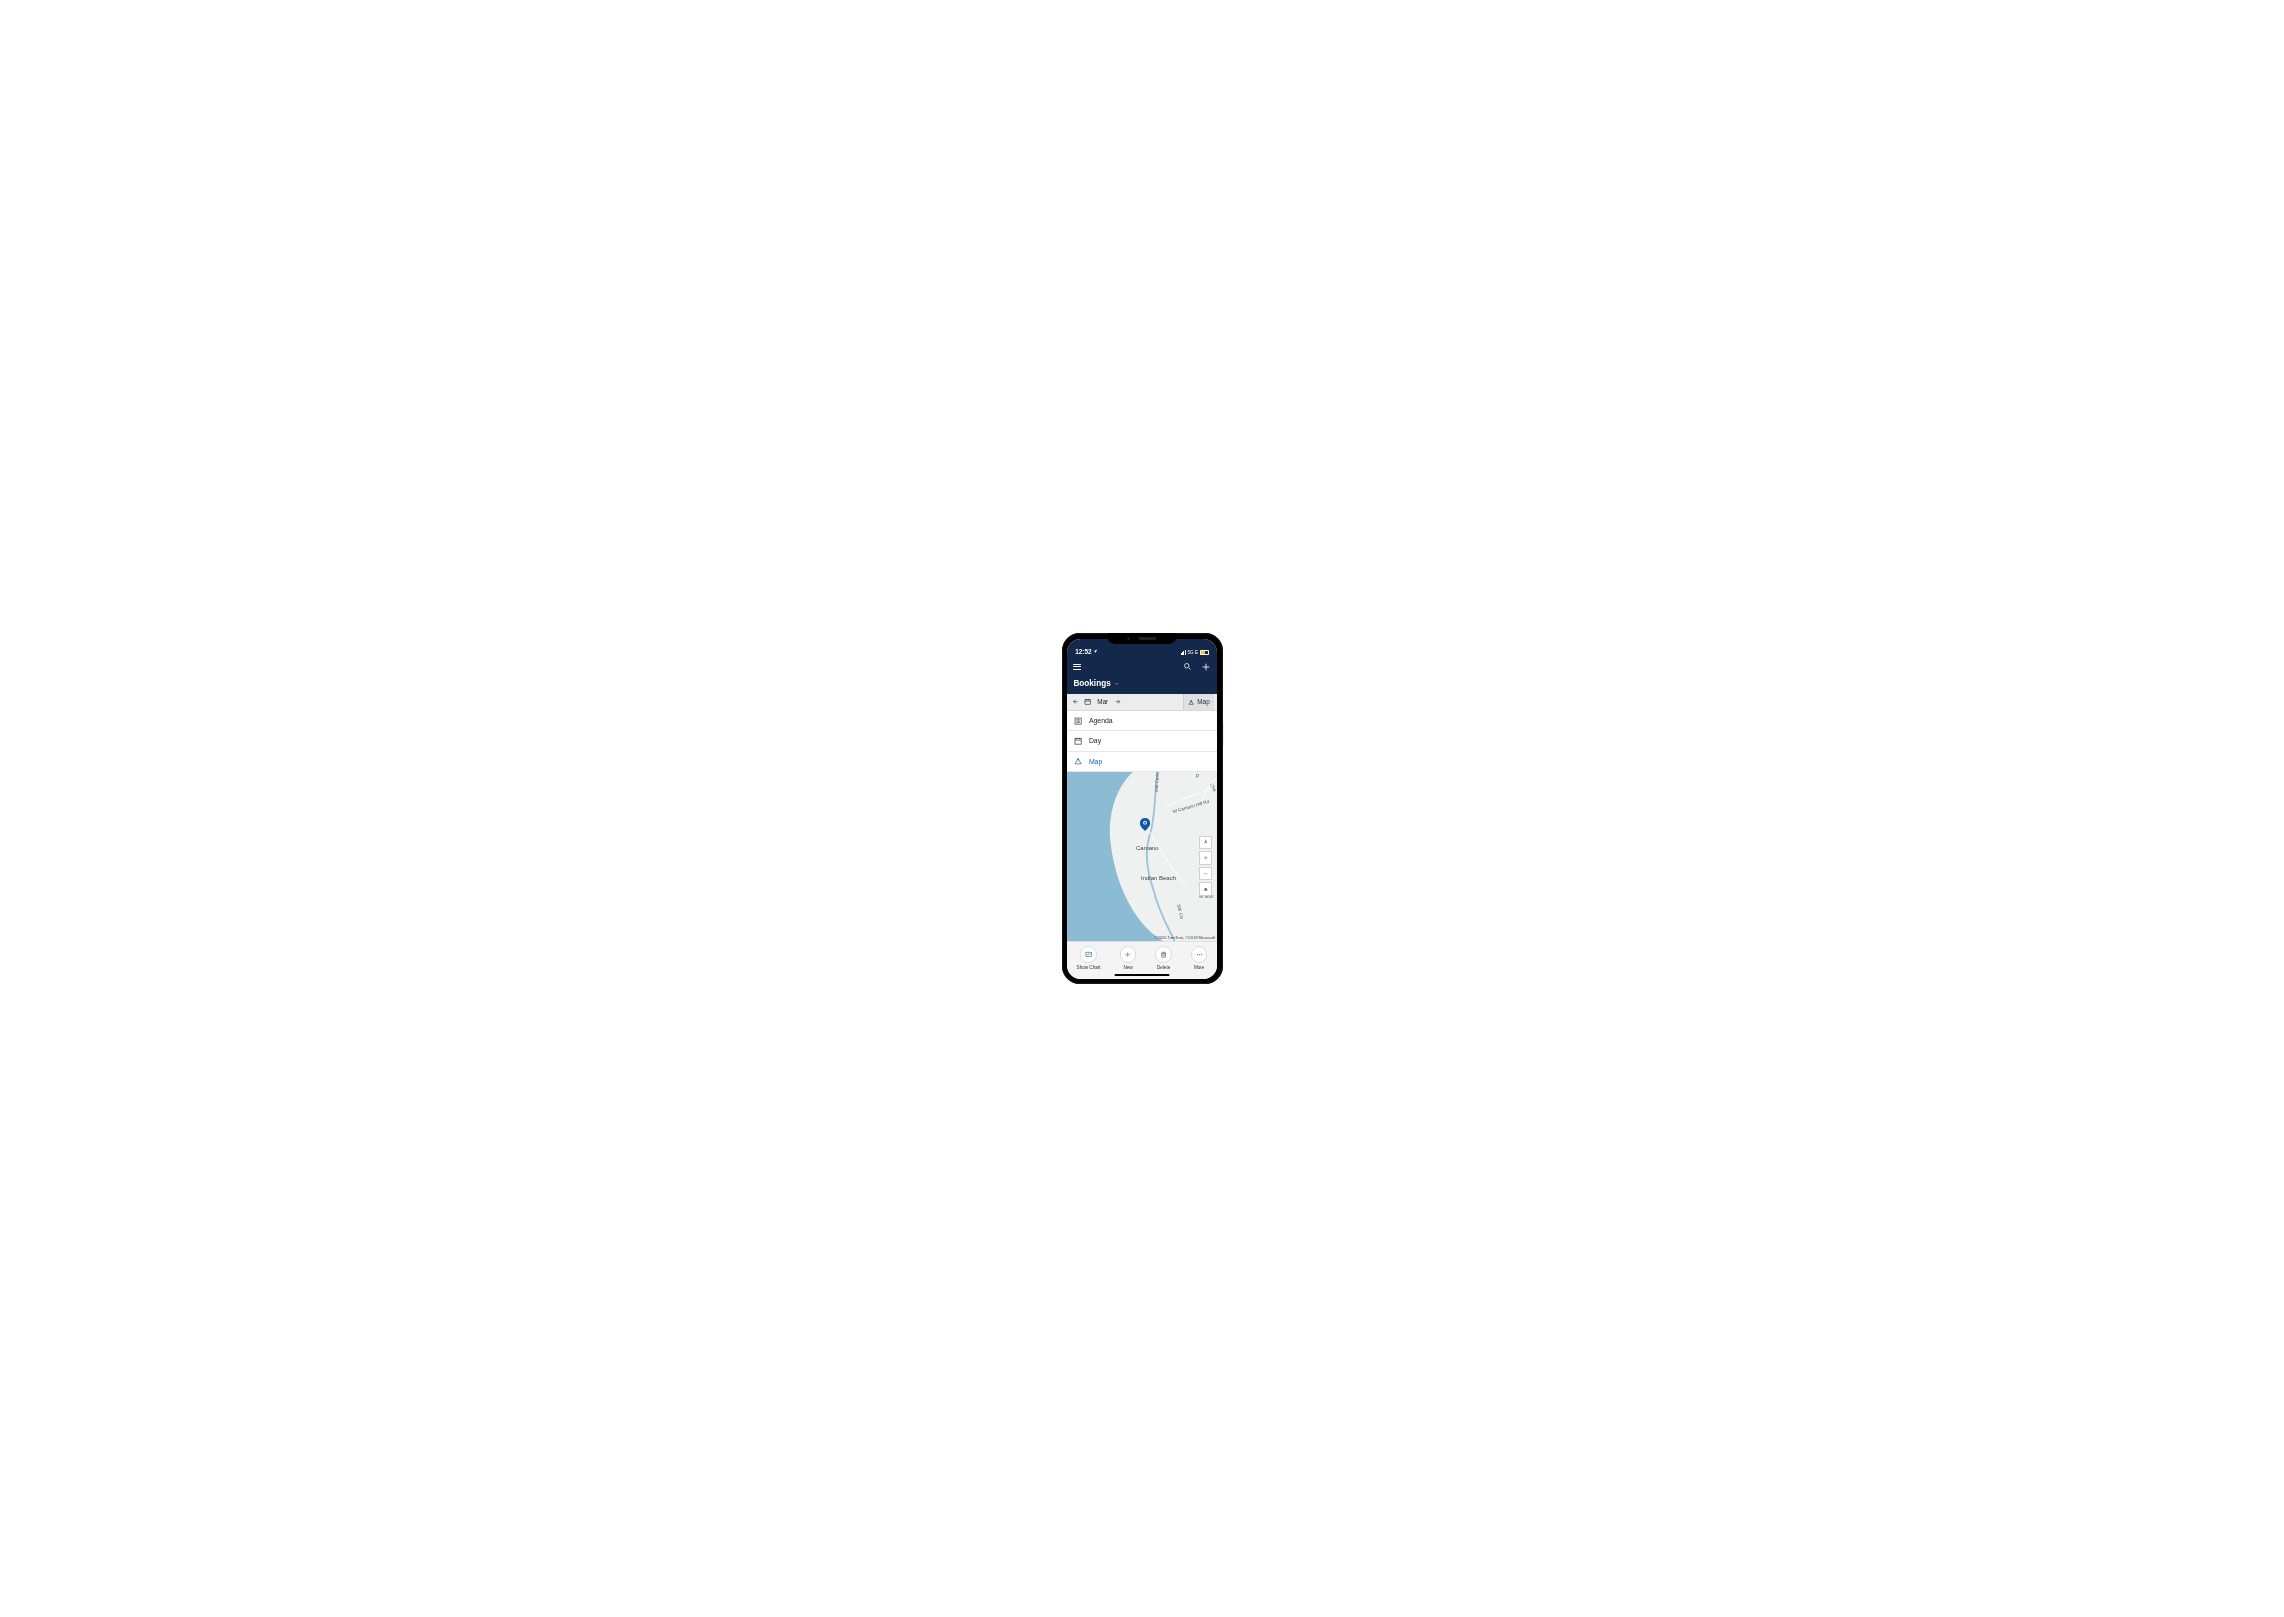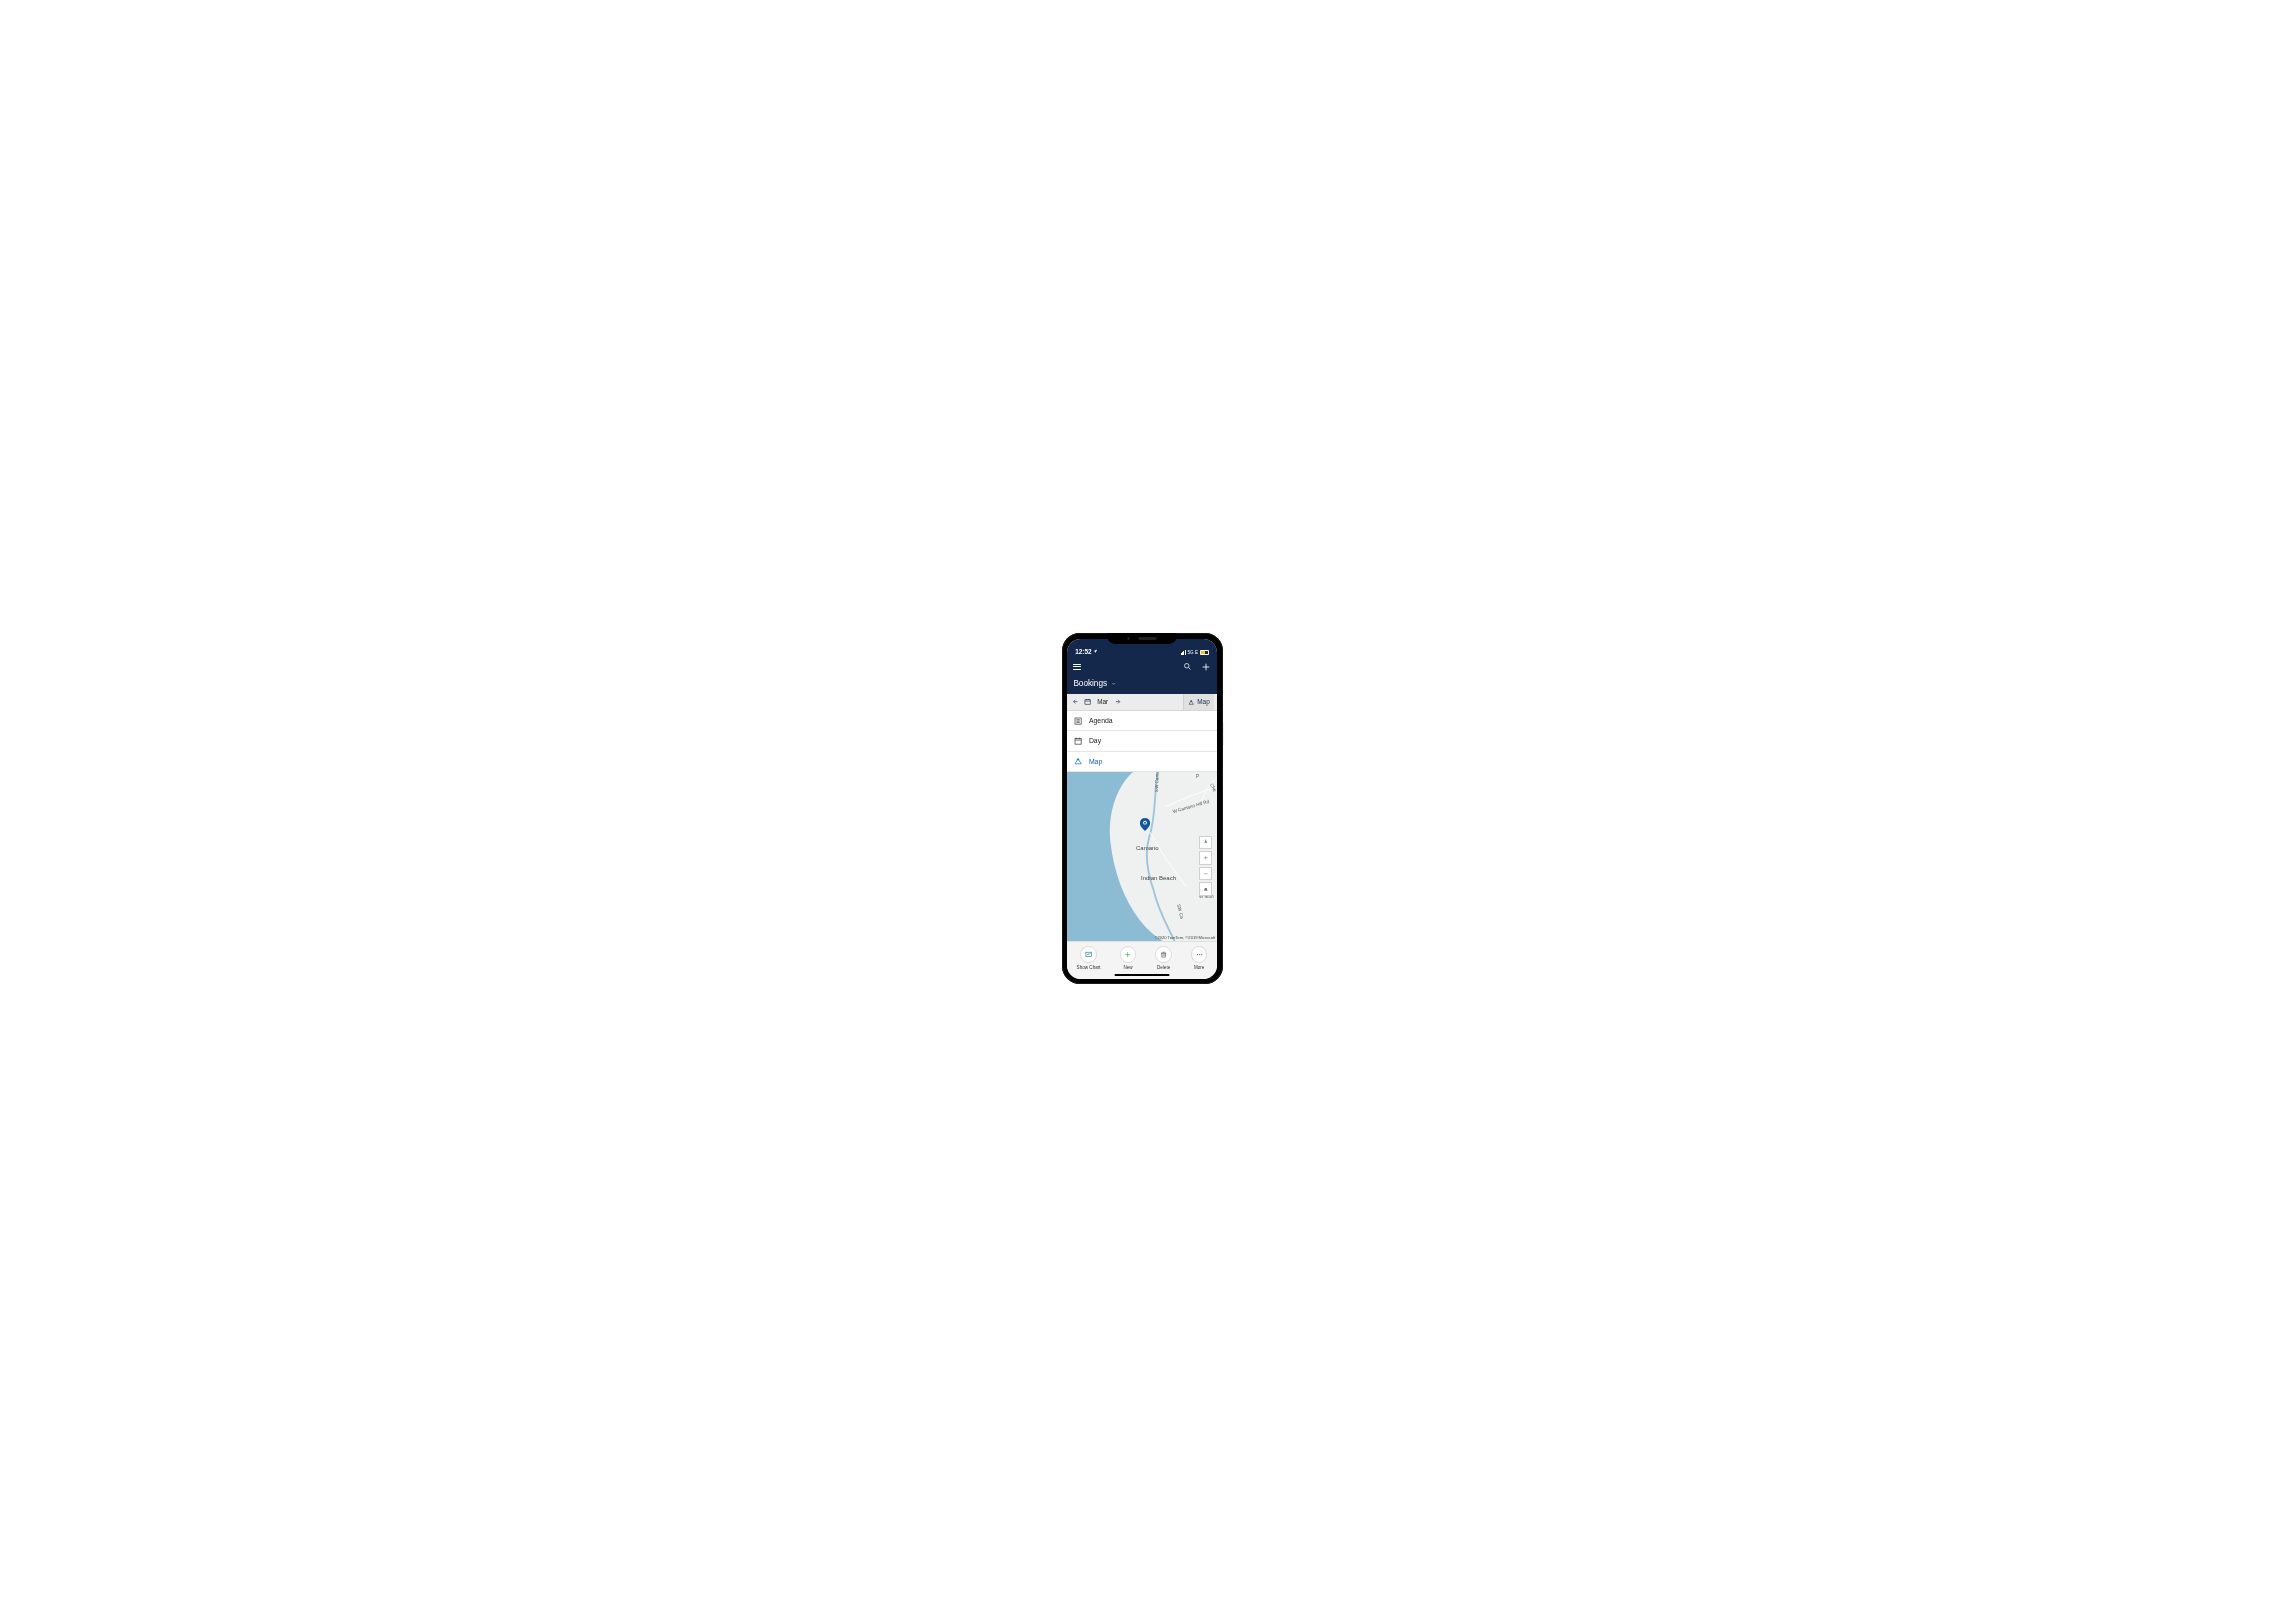--- a/index.html
+++ b/index.html
@@ -76,21 +76,21 @@
   
   .app-header {
     background: #14284b;
     color:#fff;
     padding: 2.7px 6.4px 5.5px 6.4px;
   }
   .app-header-row1{display:flex;align-items:center;justify-content:space-between;height:15.5px;}
   .hamburger{display:flex;flex-direction:column;gap:1.4px;}
   .hamburger span{width:7.3px;height:0.9px;background:#fff;border-radius:0.5px;}
   .hdr-right{display:flex;align-items:center;gap:9px;}
-  .page-title-row{display:flex;align-items:center;gap:3.7px;margin-top:4.6px;font-size:8.2px;font-weight:400;}
+  .page-title-row{display:flex;align-items:center;gap:3.7px;margin-top:4.6px;font-size:8.2px;font-weight:700;}
   
   .toolbar {
     background:#ececec;
     border-bottom:0.5px solid #d8d8d8;
     height:17.4px;
     display:flex;
     align-items:center;
     justify-content:space-between;
     padding:0 2.7px 0 4.6px;
     font-size:6.4px;

